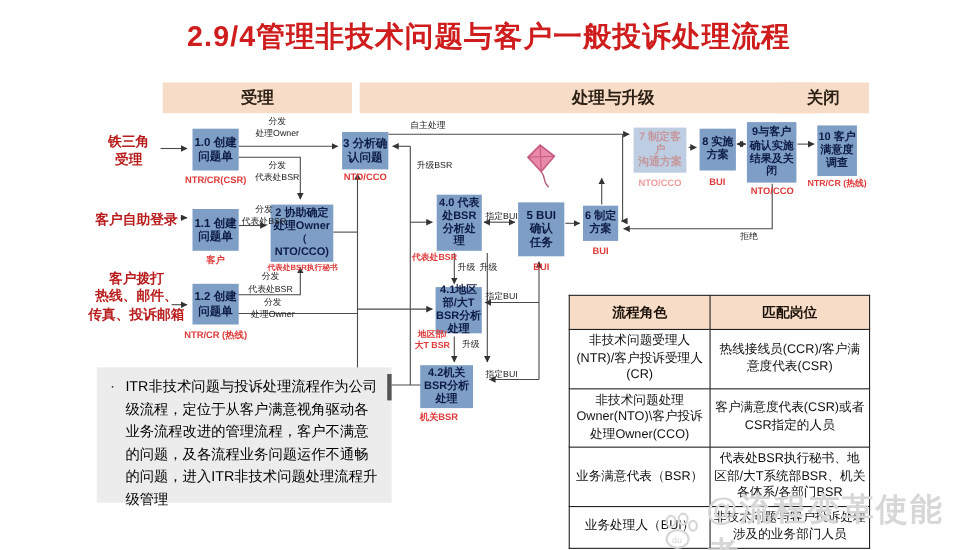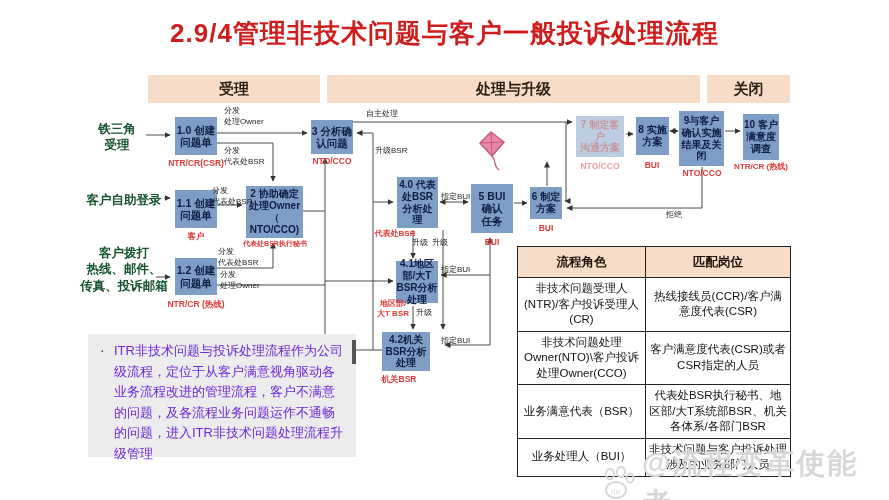--- a/index.html
+++ b/index.html
@@ -3,33 +3,33 @@
 <meta charset="utf-8">
 <style>
   html,body{margin:0;padding:0;background:#ffffff;}
   body{font-family:"Liberation Sans","DejaVu Sans",sans-serif;}
   #stage{position:relative;width:889px;height:500px;background:#fff;overflow:hidden;}
   .pre{white-space:pre-line;}
   .title{position:absolute;left:0;top:16px;width:100%;text-align:center;
          font-size:26px;font-weight:bold;color:#cf1d1d;letter-spacing:1px;}
   .phase{position:absolute;top:75px;height:28px;background:#f7ddc8;color:#2c2014;
          font-weight:bold;font-size:15px;display:flex;align-items:center;justify-content:center;}
-  .src{position:absolute;color:#14532d;font-weight:bold;font-size:12.5px;text-align:center;line-height:1.3;}
+  .src{position:absolute;color:#b91c1c;font-weight:bold;font-size:12.5px;text-align:center;line-height:1.3;}
   .box{position:absolute;background:#7f9ec6;color:#0d1c45;font-weight:bold;font-size:10.5px;
        line-height:1.18;display:flex;align-items:center;justify-content:center;text-align:center;}
   .faded{opacity:0.5;}
   .rolelbl{position:absolute;color:#e03a3a;font-size:8.5px;font-weight:bold;text-align:center;line-height:1.25;}
-  .elbl{position:absolute;color:#222;font-size:8px;text-align:left;line-height:1.35;}
+  .elbl{position:absolute;color:#222;font-size:8px;text-align:center;line-height:1.35;}
   svg.wires{position:absolute;left:0;top:0;z-index:1;}
   .layer{position:absolute;left:0;top:0;width:100%;height:100%;z-index:2;}
   .note{position:absolute;left:88px;top:334px;width:268px;height:123px;background:#ececec;}
   .note .bullet{position:absolute;left:12px;top:8px;font-size:14px;color:#333;}
-  .note .txt{position:absolute;left:26px;top:7px;width:232px;font-size:13px;line-height:1.58;color:#6d28d9;}
+  .note .txt{position:absolute;left:26px;top:7px;width:232px;font-size:13px;line-height:1.58;color:#000000;}
   .scrollmark{position:absolute;left:352px;top:340px;width:4px;height:24px;background:#555;}
-  table.roles{position:absolute;left:517px;top:246px;width:273px;border-collapse:collapse;
+  table.roles{position:absolute;left:517px;top:268px;width:273px;border-collapse:collapse;
               font-size:11.5px;color:#111;table-layout:fixed;padding-left:32px;}
   table.roles th,table.roles td{border:1.6px solid #222;text-align:center;padding:3px 3px;line-height:1.35;}
   table.roles th{background:#f7ddc8;font-size:12.5px;font-weight:bold;color:#1c1209;height:24px;}
   table.roles col.c1{width:128px;} table.roles col.c2{width:145px;}
   .wm-center{position:absolute;left:552px;top:132px;font-size:33px;font-weight:bold;color:#6a6a6a;
              letter-spacing:2px;z-index:6;opacity:.9;}
   .kite{position:absolute;left:477px;top:130px;z-index:6;}
   .wm-bottom{position:absolute;left:598px;top:444px;display:flex;align-items:center;z-index:6;}
   .wm-bottom .wtxt{font-size:29px;font-weight:bold;color:#d7d7d7;letter-spacing:2px;}
 </style>
@@ -78,21 +78,21 @@
       <path d="M670,131 H678" marker-start="url(#ms)" marker-end="url(#m)"></path>
       <path d="M725,131 H740" marker-end="url(#m)"></path>
       <path d="M702,167 V208 H567" marker-end="url(#m)"></path>
     </g>
   </svg>
 
   <div class="layer">
 
     <div class="title">2.9/4管理非技术问题与客户一般投诉处理流程</div>
     <div class="phase" style="left:148px;width:172px;">受理</div>
-    <div class="phase" style="left:327px;width:373px;">处理与升级</div>
+    <div class="phase" style="left:327px;width:373px;padding-left:44px;">处理与升级</div>
     <div class="phase" style="left:707px;width:83px;">关闭</div>
 
     <div class="src pre" style="left:88px;top:121px;width:58px;">铁三角
 受理</div>
     <div class="src" style="left:84px;top:192px;width:80px;">客户自助登录</div>
     <div class="src pre" style="left:78px;top:245px;width:92px;">客户拨打
 热线、邮件、
 传真、投诉邮箱</div>
 
     <div class="box pre" style="left:175px;top:117px;width:42px;height:38px;">1.0 创建

